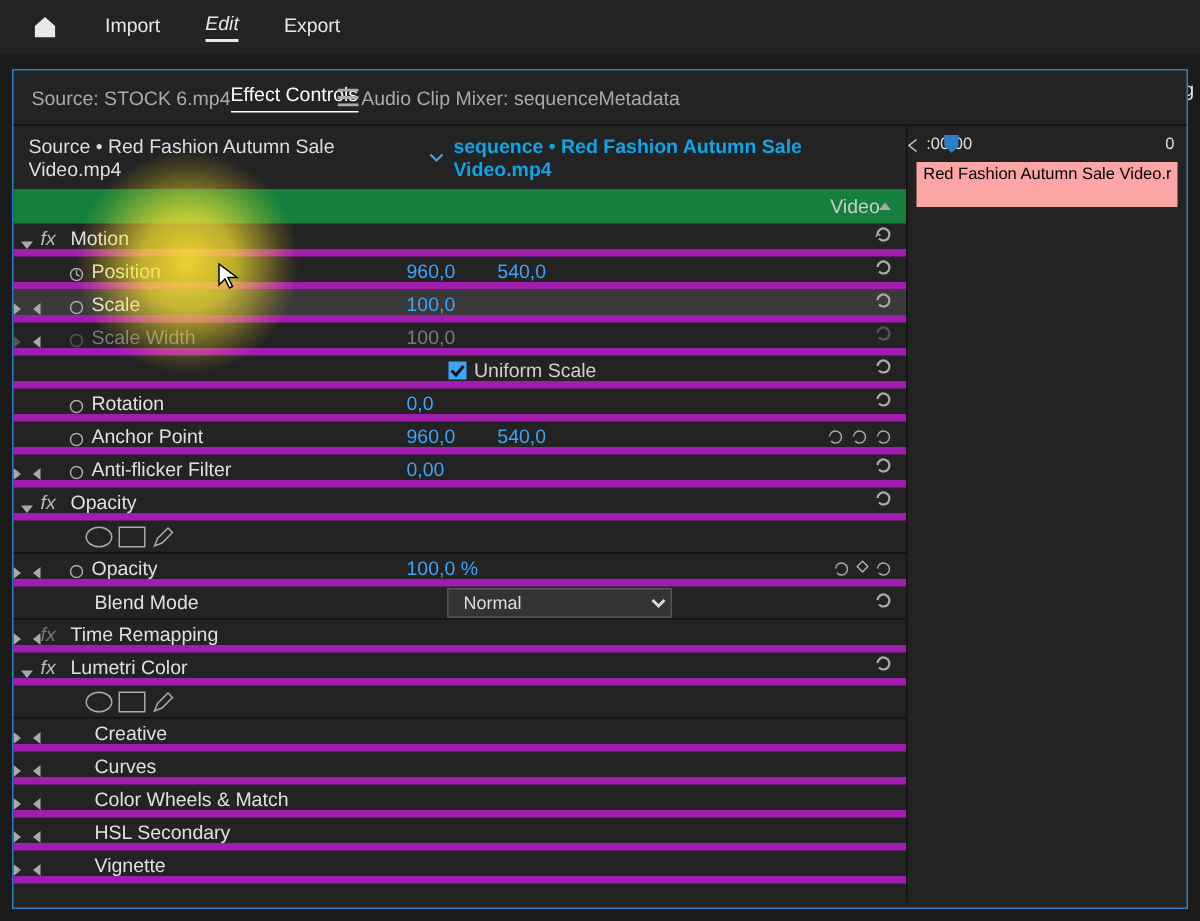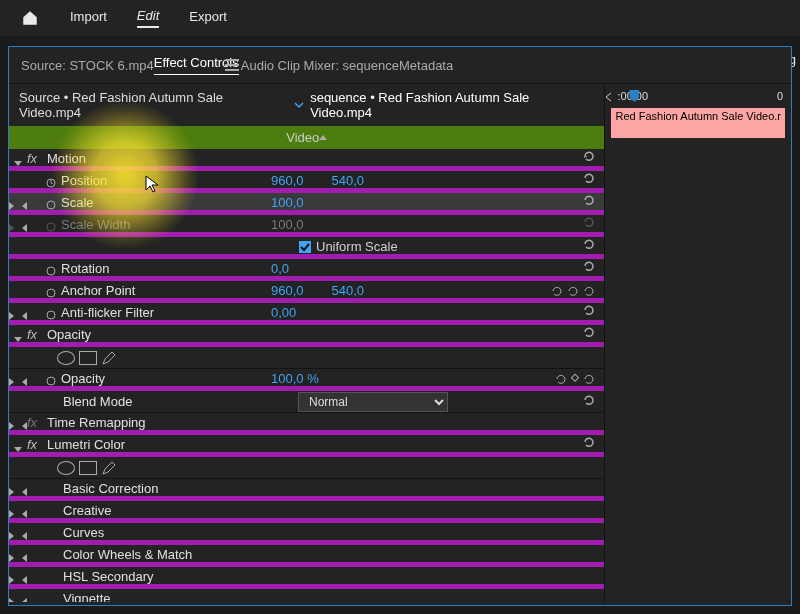--- a/index.html
+++ b/index.html
@@ -15,24 +15,24 @@
   .panel-tabs { display: flex; align-items: center; padding: 8px 12px; color: #aaa; border-bottom: 1px solid #121212; }
   .panel-tabs .ptab { cursor: pointer; font-size: 13px; }
   .panel-tabs .ptab.active { color: #fff; border-bottom: 1px solid #fff; padding-bottom: 4px; }
   .ham { margin-left: -14px; }
   
   .content { display: flex; height: calc(100% - 40px); }
   .left { width: 610px; overflow: hidden; position: relative; }
   .right { flex: 1; border-left: 1px solid #121212; position: relative; }
   
   .src-row { display: flex; align-items: center; padding: 6px 10px; font-size: 13px; color: #ddd; gap: 6px; }
-  .seq-link { color: #ffffff; }
+  .seq-link { color: #0ea5e9; font-weight: bold; }
   .src-row svg { flex-shrink: 0; }
   
-  .video-head { display: flex; justify-content: center; align-items: center; padding: 4px 10px; background: #4d7c0f; }
+  .video-head { display: flex; justify-content: flex-end; align-items: center; padding: 4px 10px; background: #15803d; }
   .video-head .vh { color: #ccc; }
   
   .prop-row { display: flex; align-items: flex-end; height: 22px; border-bottom: 5px solid #a21caf; position: relative; }
   .prop-row .indent0 { width: 18px; display:flex; justify-content:center; }
   .prop-row .indent1 { width: 18px; display:flex; justify-content:center; }
   .prop-row .indent2 { width: 18px; display:flex; justify-content:center; }
   .prop-row .fx { width: 20px; font-style: italic; color: #bbb; }
   .prop-row .clock { width: 16px; display:flex; align-items:center; }
   .prop-row .label { flex: 0 0 210px; color: #e0e0e0; }
   .prop-row .label.dim { color: #7a7a7a; }
@@ -330,28 +330,20 @@
             <path d="M2 14l2-5 7-7 3 3-7 7z" stroke="#aaa" fill="none"></path>
           </svg>
       </div>
       <div id="lumetri-list">
           <div class="prop-row">
             <span class="indent0">
               <span class="tri right"></span>
             </span>
             <span class="indent1"></span>
             <span class="indent2"></span>
-            <span class="label">Basic Correction</span>
-          </div>
-          <div class="prop-row">
-            <span class="indent0">
-              <span class="tri right"></span>
-            </span>
-            <span class="indent1"></span>
-            <span class="indent2"></span>
             <span class="label">Creative</span>
           </div>
           <div class="prop-row">
             <span class="indent0">
               <span class="tri right"></span>
             </span>
             <span class="indent1"></span>
             <span class="indent2"></span>
             <span class="label">Curves</span>
           </div>

